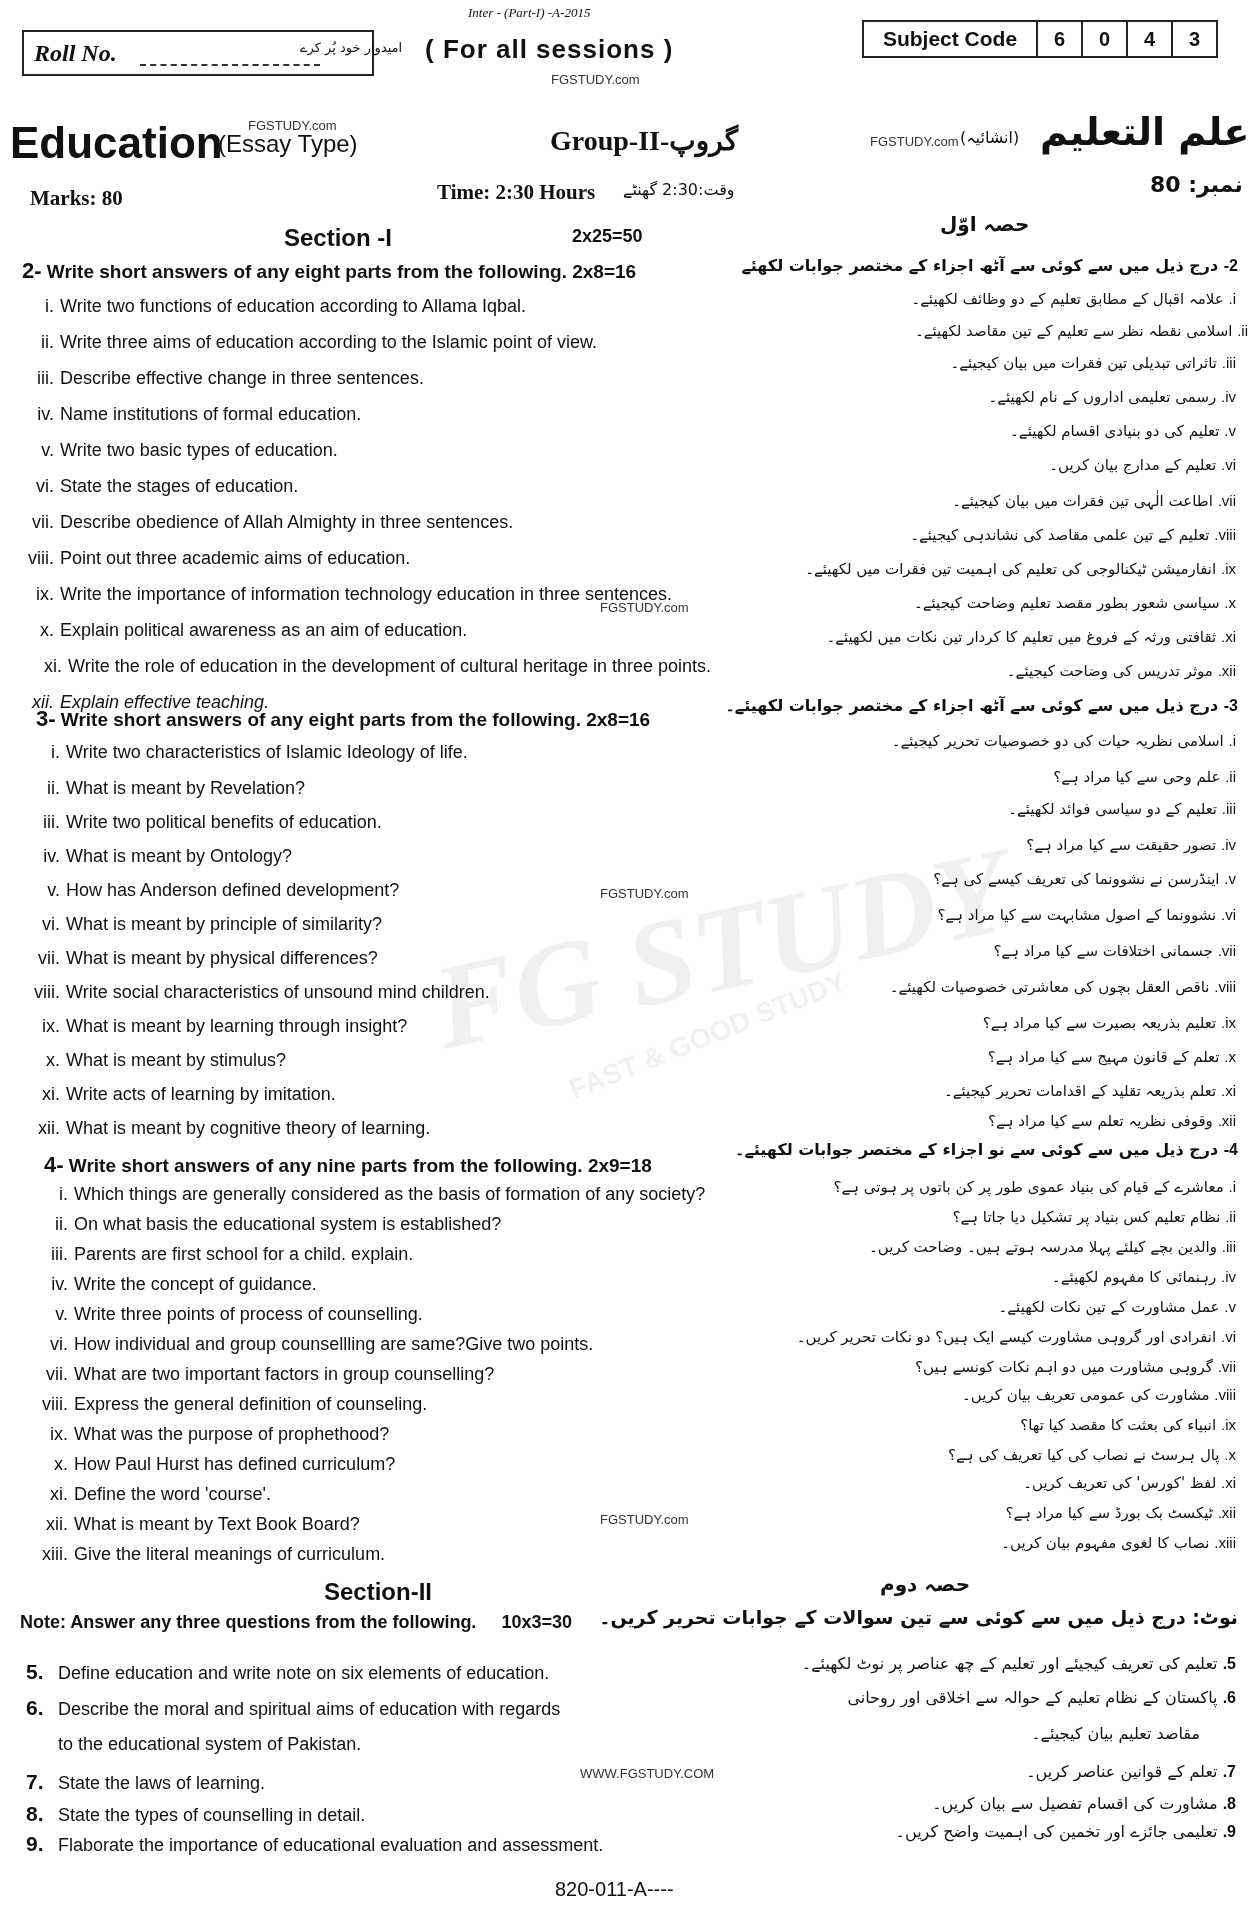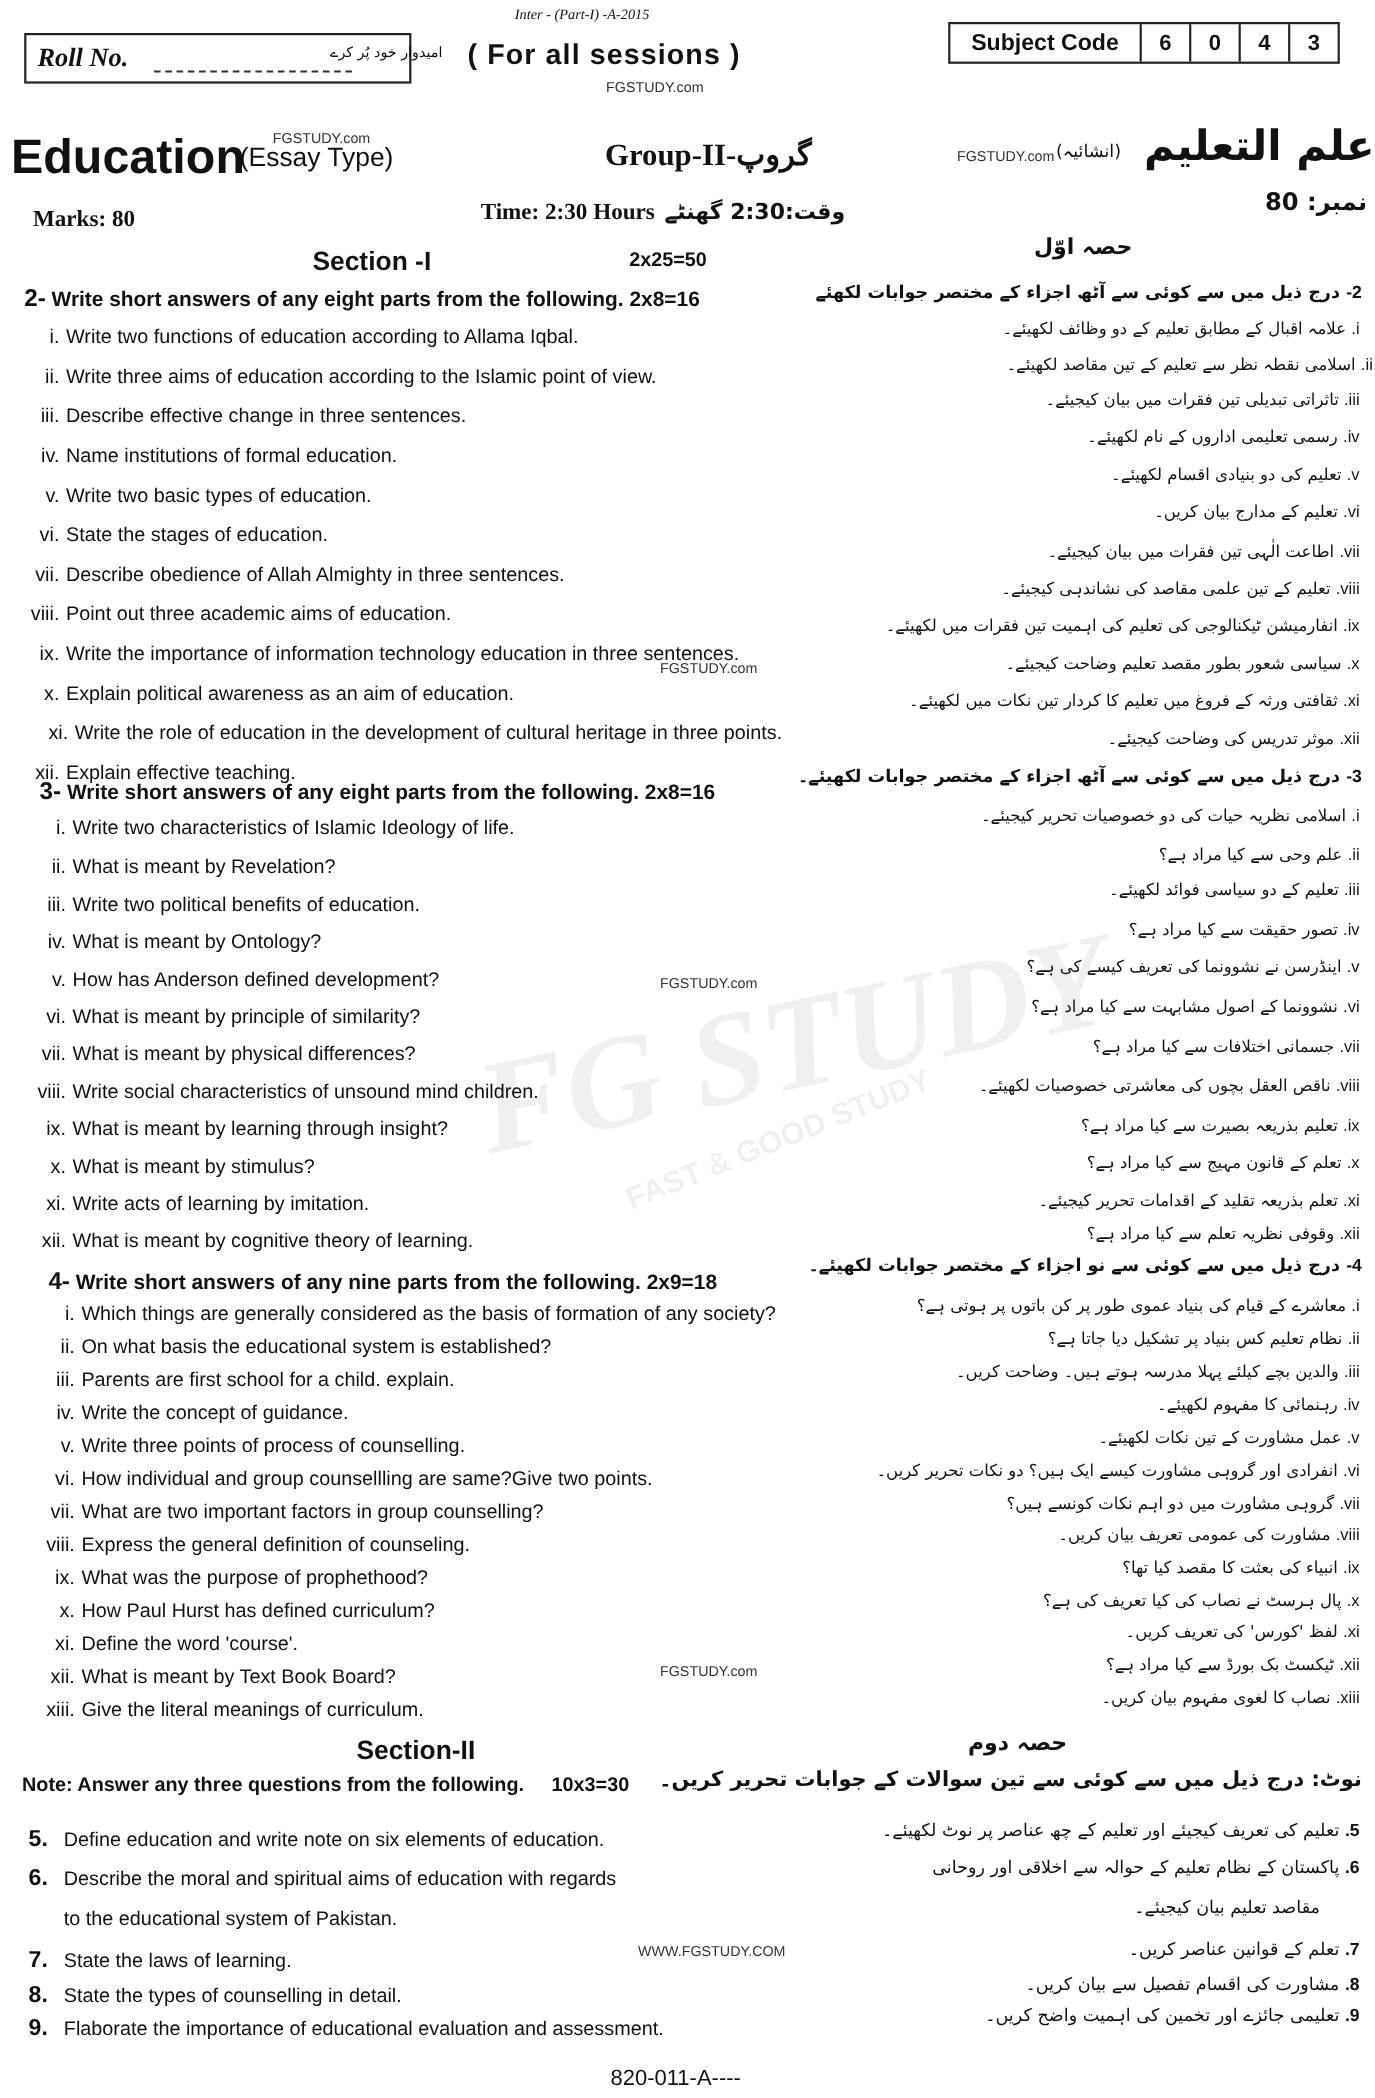--- a/index.html
+++ b/index.html
@@ -22,21 +22,21 @@
   #subject-code .cell { border-left: 2px solid #222; width: 45px; display: flex; align-items: center; justify-content: center; font-size: 20px; font-weight: bold; }
   #subject-code .label { width: 172px; display: flex; align-items: center; justify-content: center; font-size: 21px; font-weight: bold; }
 
   #title { left: 10px; top: 118px; font-size: 44px; font-weight: bold; }
   #essay-type { left: 218px; top: 130px; font-size: 24px; }
   #group { left: 550px; top: 124px; font-size: 28px; font-weight: bold; }
   #urdu-title { left: 1040px; top: 110px; font-size: 38px; font-weight: bold; }
   #urdu-essay { left: 960px; top: 128px; font-size: 16px; }
   #marks { left: 30px; top: 186px; font-size: 21px; font-weight: bold; }
   #time { left: 437px; top: 180px; font-size: 21px; font-weight: bold; }
-  #time-urdu { left: 604px; top: 180px; font-size: 20px; font-weight: bold; }
+  #time-urdu { left: 623px; top: 180px; font-size: 16px; font-weight: normal; }
   #urdu-marks { left: 1150px; top: 172px; font-size: 22px; font-weight: bold; }
 
   
   .section-title { font-size: 24px; font-weight: bold; }
   .q-head { font-size: 19px; font-weight: bold; }
   .q-item { font-size: 18px; }
   .q-item .num { display: inline-block; text-align: right; min-width: 34px; margin-right: 6px; }
   .u-item { font-size: 15px; }
   .u-head { font-size: 16px; font-weight: bold; }
   .u-num { font-family: "Liberation Sans", sans-serif; }
@@ -106,21 +106,21 @@
   <div class="abs q-item" style="left:20px;top:332px;"><span class="num">ii.</span><span>Write three aims of education according to the Islamic point of view.</span></div>
   <div class="abs q-item" style="left:20px;top:368px;"><span class="num">iii.</span><span>Describe effective change in three sentences.</span></div>
   <div class="abs q-item" style="left:20px;top:404px;"><span class="num">iv.</span><span>Name institutions of formal education.</span></div>
   <div class="abs q-item" style="left:20px;top:440px;"><span class="num">v.</span><span>Write two basic types of education.</span></div>
   <div class="abs q-item" style="left:20px;top:476px;"><span class="num">vi.</span><span>State the stages of education.</span></div>
   <div class="abs q-item" style="left:20px;top:512px;"><span class="num">vii.</span><span>Describe obedience of Allah Almighty in three sentences.</span></div>
   <div class="abs q-item" style="left:20px;top:548px;"><span class="num">viii.</span><span>Point out three academic aims of education.</span></div>
   <div class="abs q-item" style="left:20px;top:584px;"><span class="num">ix.</span><span>Write the importance of information technology education in three sentences.</span></div>
   <div class="abs q-item" style="left:20px;top:620px;"><span class="num">x.</span><span>Explain political awareness as an aim of education.</span></div>
   <div class="abs q-item" style="left:28px;top:656px;"><span class="num">xi.</span><span>Write the role of education in the development of cultural heritage in three points.</span></div>
-  <div class="abs q-item" style="left:20px;top:692px;"><span class="num">xii.</span><span>Explain effective teaching.</span></div>
+  <div class="abs q-item" style="left:20px;top:692px;font-style:italic;"><span class="num">xii.</span><span>Explain effective teaching.</span></div>
 </div>
 <div class="abs wm" style="left:600px;top:600px;">FGSTUDY.com</div>
 
 <div id="q2-urdu">
   <div class="abs urdu u-item" style="right:14px;top:290px;"><span class="u-num">i.</span> <span>علامہ اقبال کے مطابق تعلیم کے دو وظائف لکھیئے۔</span></div>
   <div class="abs urdu u-item" style="right:2px;top:322px;"><span class="u-num">ii.</span> <span>اسلامی نقطہ نظر سے تعلیم کے تین مقاصد لکھیئے۔</span></div>
   <div class="abs urdu u-item" style="right:14px;top:354px;"><span class="u-num">iii.</span> <span>تاثراتی تبدیلی تین فقرات میں بیان کیجیئے۔</span></div>
   <div class="abs urdu u-item" style="right:14px;top:388px;"><span class="u-num">iv.</span> <span>رسمی تعلیمی اداروں کے نام لکھیئے۔</span></div>
   <div class="abs urdu u-item" style="right:14px;top:422px;"><span class="u-num">v.</span> <span>تعلیم کی دو بنیادی اقسام لکھیئے۔</span></div>
   <div class="abs urdu u-item" style="right:14px;top:456px;"><span class="u-num">vi.</span> <span>تعلیم کے مدارج بیان کریں۔</span></div>

